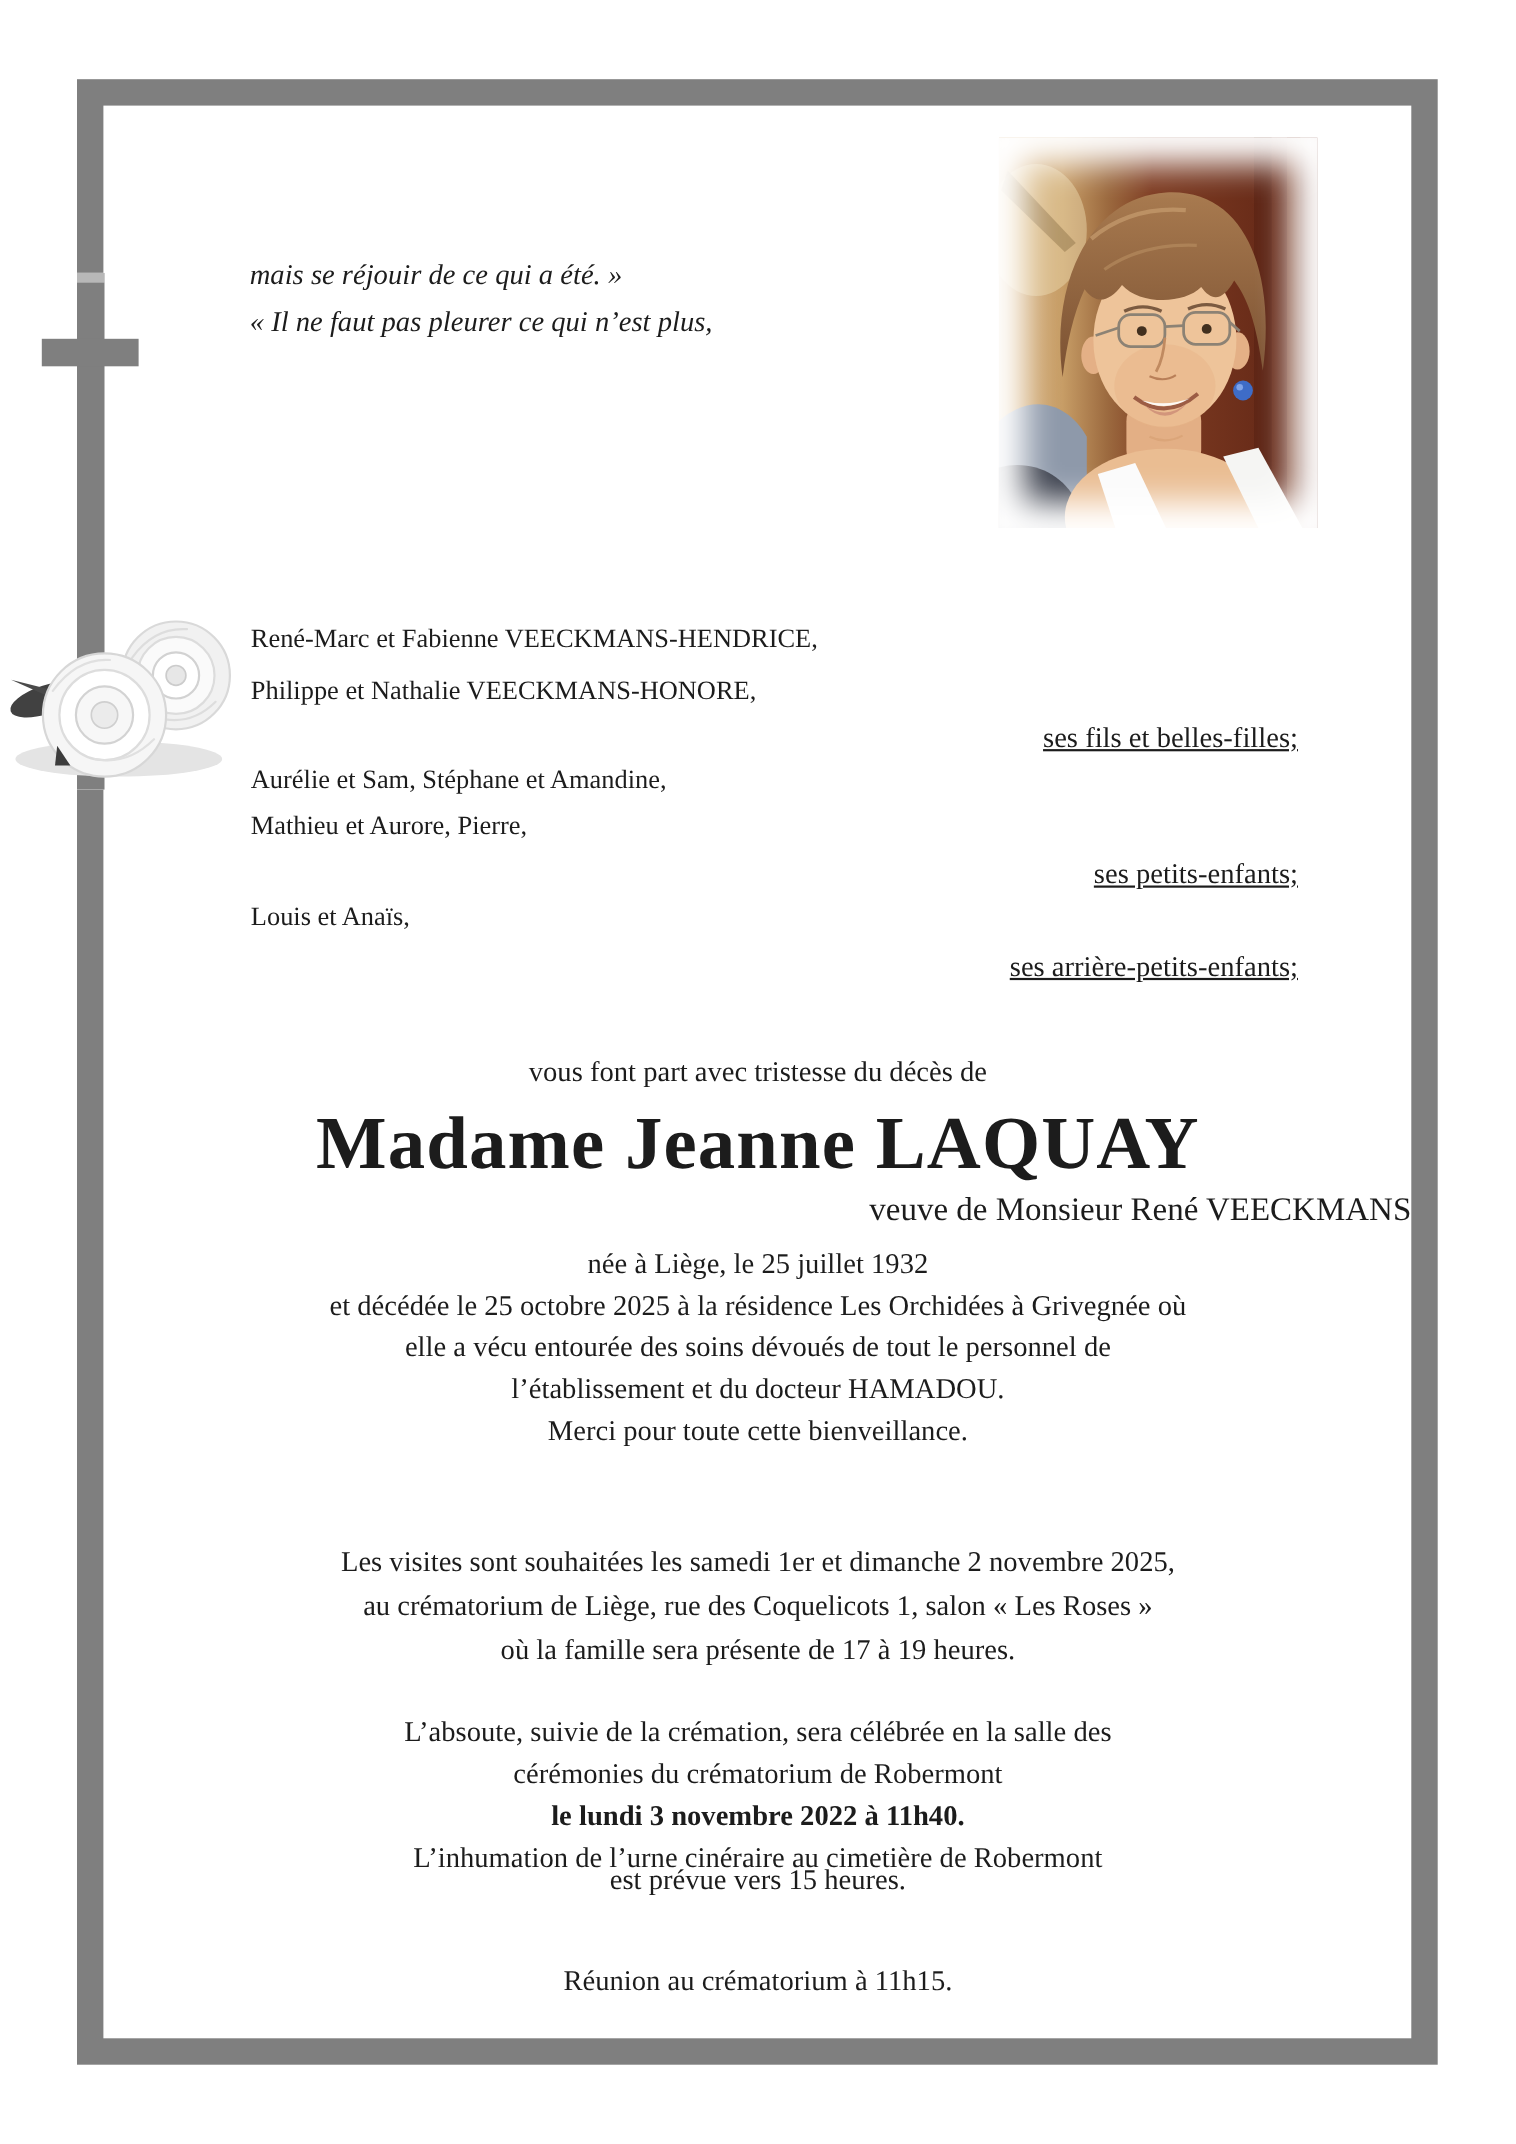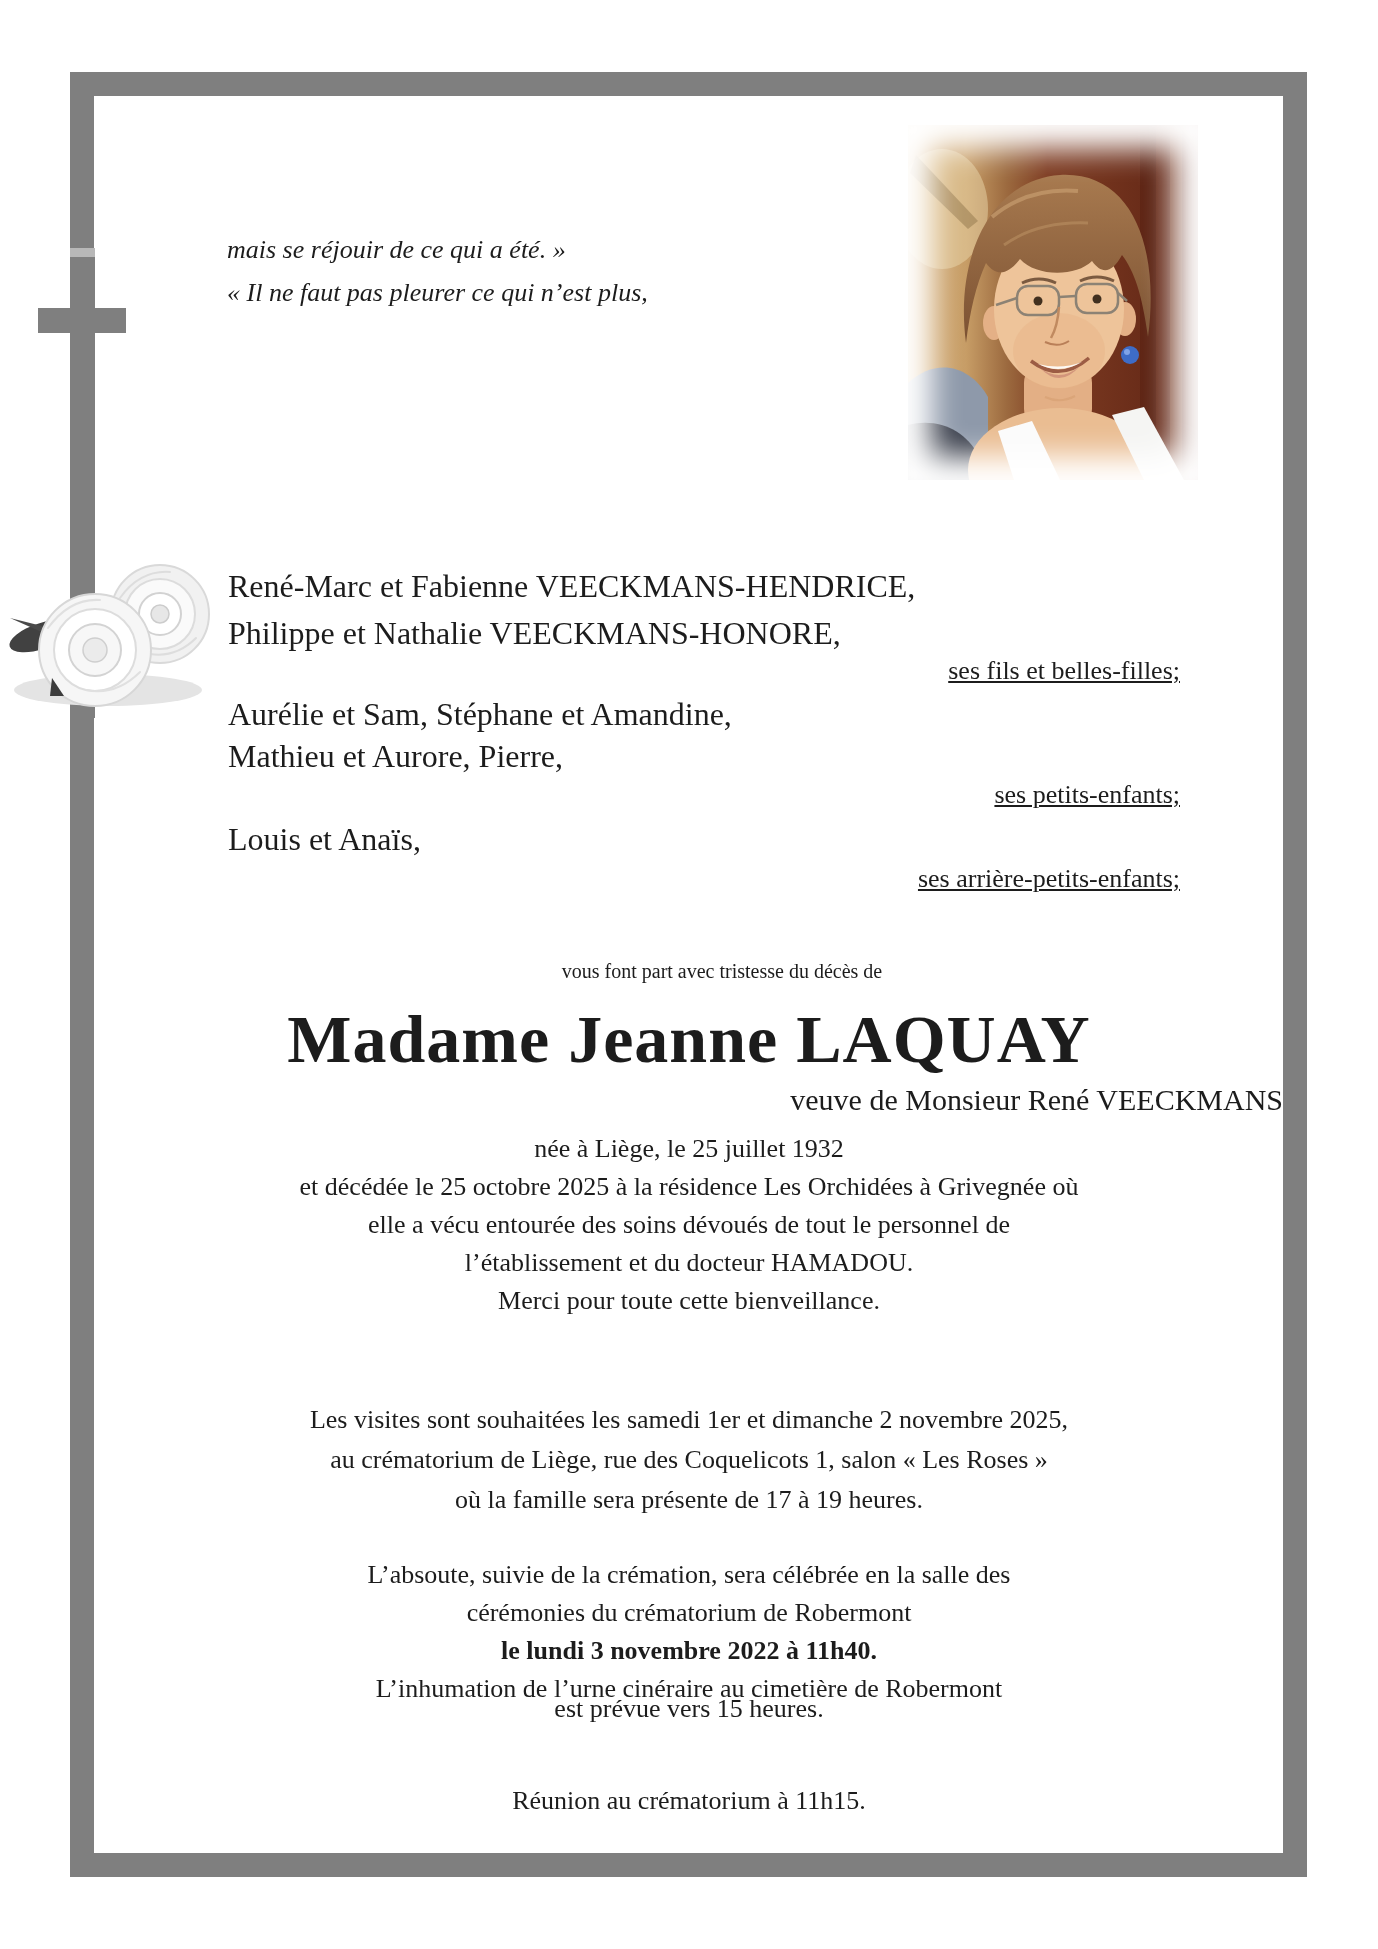--- a/index.html
+++ b/index.html
@@ -26,28 +26,28 @@
   
   .photo{
     position:absolute;left:908px;top:125px;width:290px;height:355px;overflow:hidden;
   }
   .photo svg{display:block;width:100%;height:100%;}
   .photo::after{
     content:"";position:absolute;inset:0;
     box-shadow:inset 0 0 30px 24px #ffffff;
   }
   
-  .fam-left{position:absolute;left:228px;font-size:32px;white-space:nowrap;}
+  .fam-left{position:absolute;left:228px;font-size:24px;white-space:nowrap;}
   .fam-right{position:absolute;right:198px;font-size:26px;white-space:nowrap;text-decoration:underline;}
   
   .cline{
     position:absolute;left:95px;width:1188px;text-align:center;
     font-size:26px;white-space:nowrap;
   }
-  .intro{font-size:20px;margin-left:33px;}
+  .intro{font-size:26px;}
   .title{font-size:68px;font-weight:bold;letter-spacing:1px;}
   .subtitle{font-size:30px;font-weight:normal;text-align:right;}
   .bold{font-weight:bold;}
 </style>
 </head>
 <body>
 
 <div class="frame"></div>
 
 <div class="quote">

